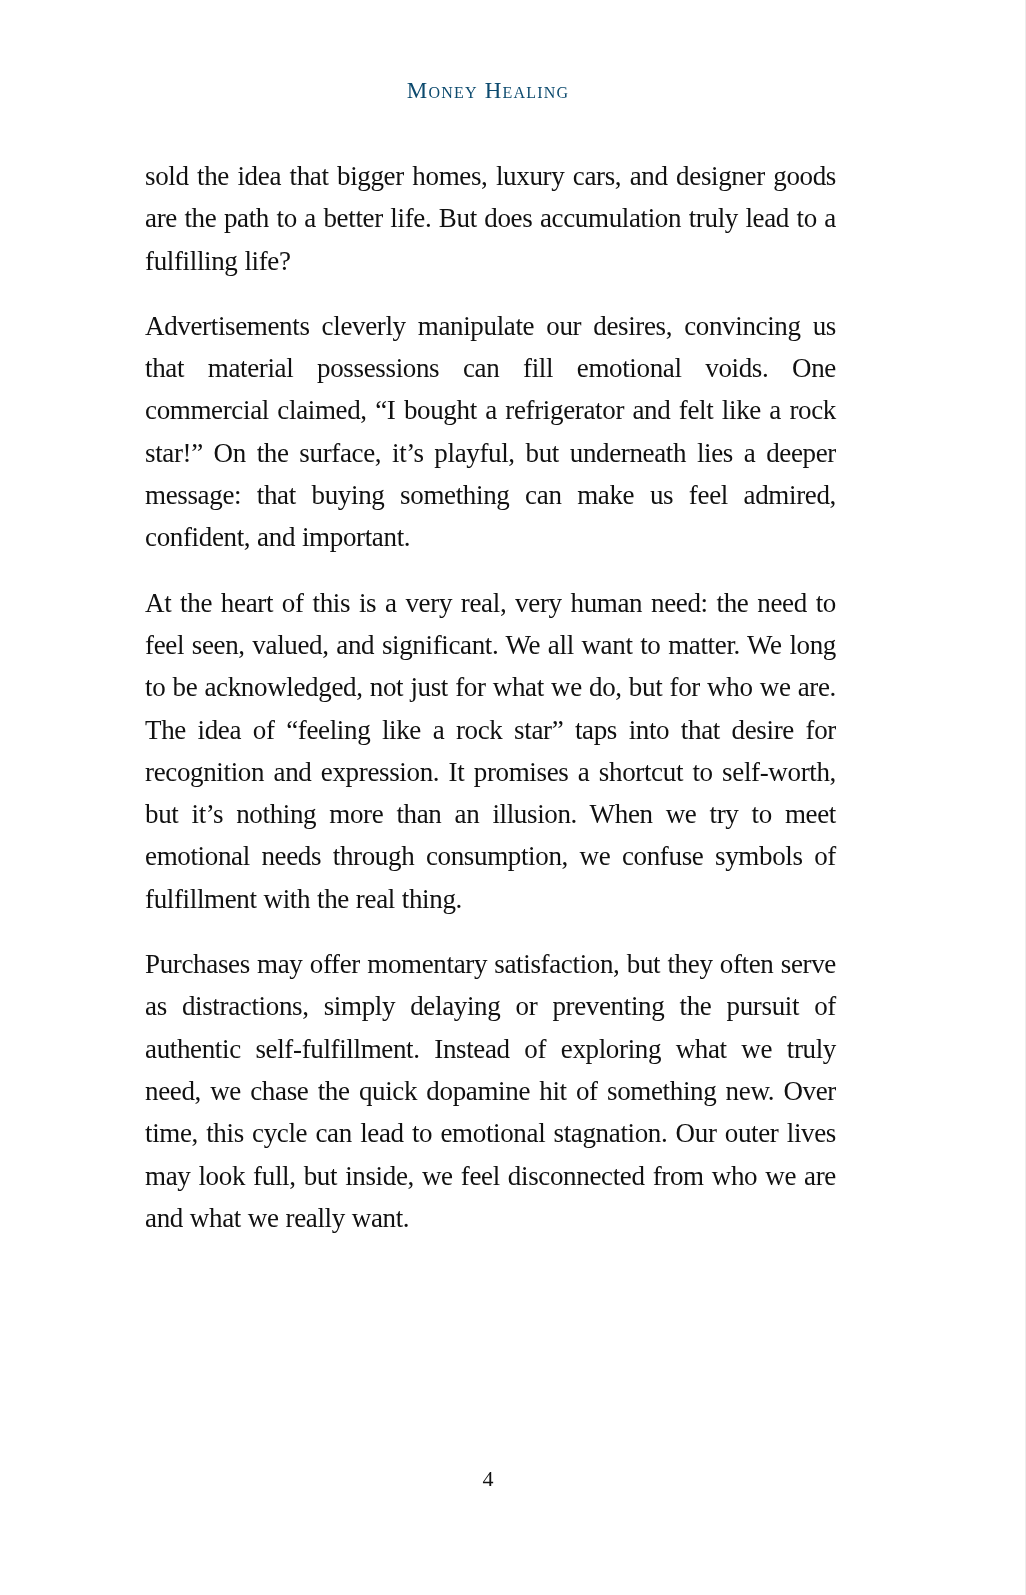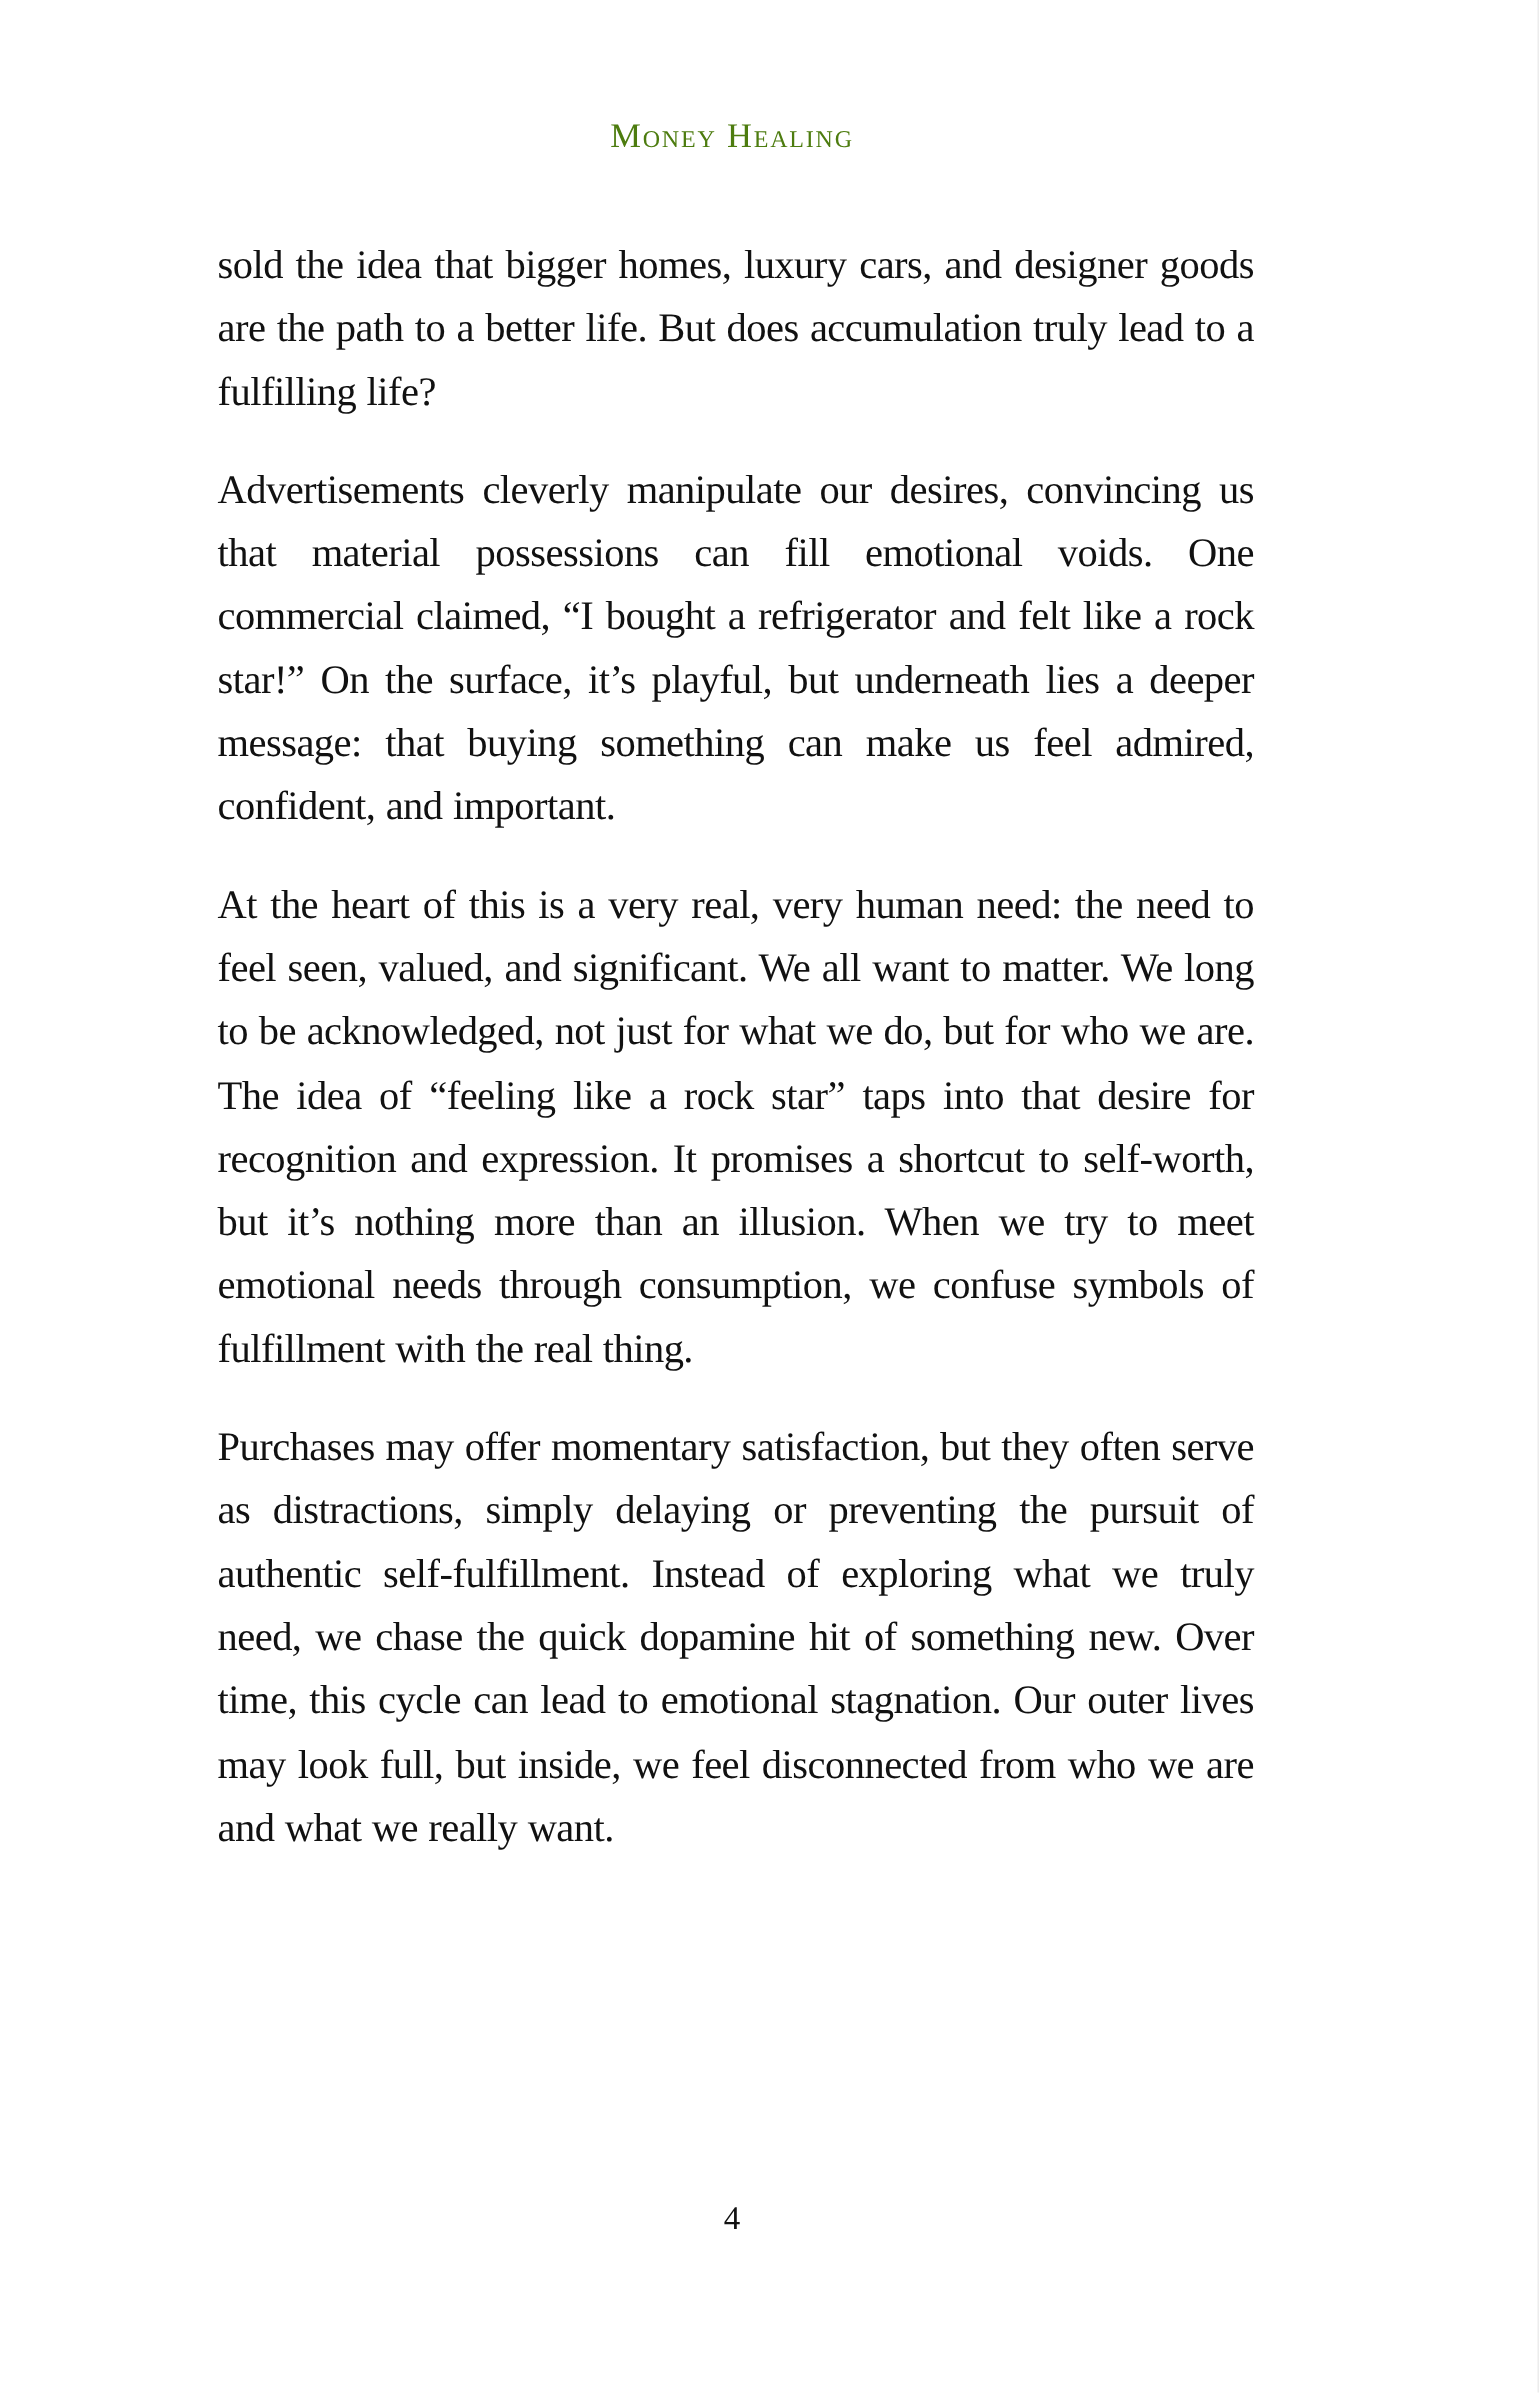--- a/index.html
+++ b/index.html
@@ -25,21 +25,21 @@
     }
     .running-head {
       position: absolute;
       top: 78px;
       left: 0;
       width: 976px;
       text-align: center;
       font-variant: small-caps;
       font-size: 23px;
       letter-spacing: 1.2px;
-      color: #4d7c0f;
+      color: #0c4a6e;
     }
     .body-text {
       position: absolute;
       top: 155px;
       left: 145px;
       width: 691px;
     }
     .para {
       margin: 0 0 23px 0;
       font-size: 27px;

